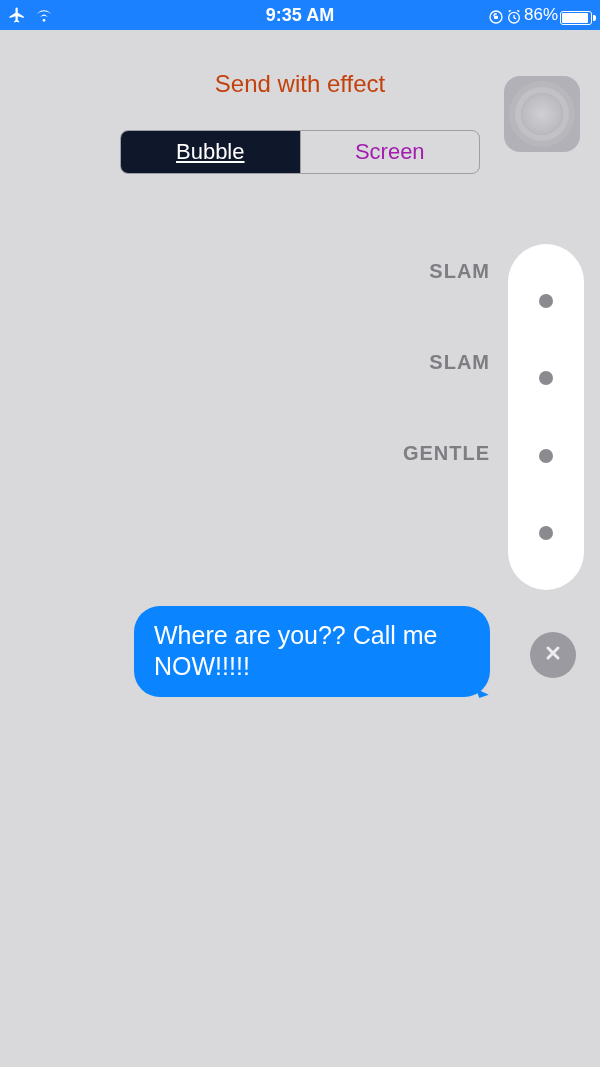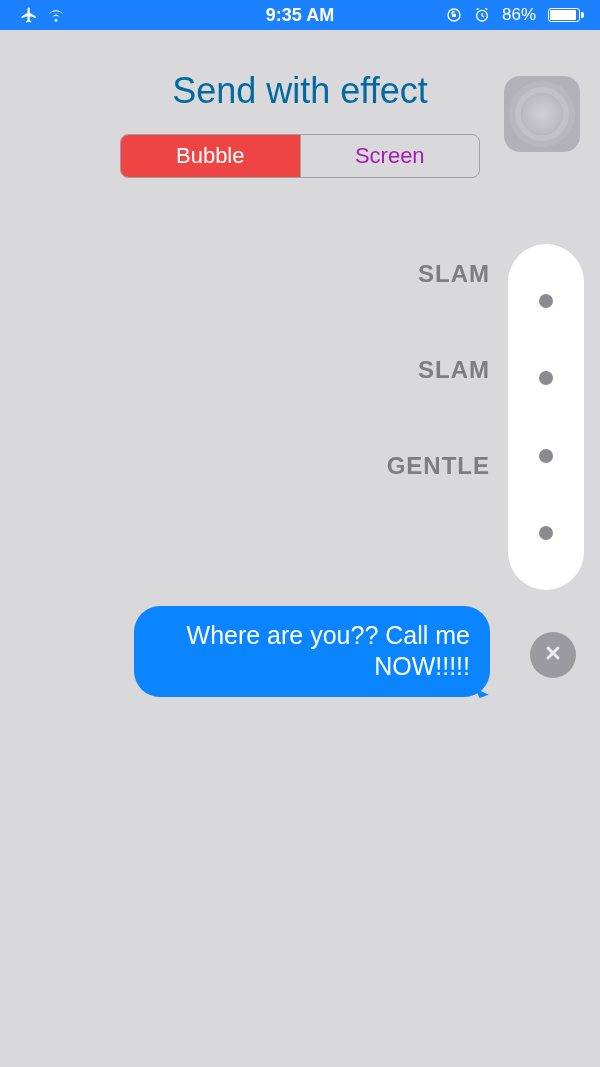--- a/index.html
+++ b/index.html
@@ -8,68 +8,69 @@
 
   
   .status-bar {
     background: #1b81ff;
     height: 30px;
     color: #fff;
     display: flex;
     align-items: center;
     font-size: 18px;
     font-weight: 500;
-    padding: 0 20px;
+    padding: 0 8px;
     position: relative;
   }
   .sb-left { display: flex; align-items: center; gap: 8px; }
   .sb-time { position: absolute; left: 50%; transform: translateX(-50%); font-weight: 600; }
-  .sb-right { margin-left: auto; display: flex; align-items: center; gap: 12px; font-size: 17px; }
+  .sb-right { margin-left: auto; display: flex; align-items: flex-end; gap: 2px; font-size: 17px; }
   .battery {
     width: 32px; height: 14px; border: 1.5px solid #fff; border-radius: 3px;
     position: relative; display: inline-block;
   }
   .battery::after {
     content: ""; position: absolute; right: -5px; top: 3px; width: 3px; height: 6px;
     background: #fff; border-radius: 0 2px 2px 0;
   }
   .battery-fill { position: absolute; left: 1px; top: 1px; bottom: 1px; width: 86%; background: #fff; border-radius: 1px; }
 
   
   .header {
     padding: 40px 20px 20px 20px;
     display: flex;
     align-items: flex-start;
     gap: 18px;
   }
   .header-center { flex: 1; text-align: center; }
   .title {
-    color: #0369a1;
-    font-size: 36px;
+    color: #c2410c;
+    font-size: 24px;
     font-weight: 400;
-    margin-bottom: 22px;
+    margin-bottom: 32px;
   }
   .seg {
     display: inline-flex;
     border: 1px solid #9e9ea4;
     border-radius: 8px;
     overflow: hidden;
     width: 360px;
     height: 44px;
   }
   .seg-item {
     flex: 1;
     display: flex; align-items: center; justify-content: center;
     font-size: 22px;
     color: #a21caf;
     cursor: pointer;
   }
   .seg-item.active {
-    background: #ef4444;
+    background: #0f172a;
     color: #fff;
+    text-decoration: underline;
   }
   .seg-item + .seg-item { border-left: 1px solid #9e9ea4; }
 
   .assistive {
     width: 76px; height: 76px;
     background: #b1b1b7;
     border-radius: 16px;
     display: flex; align-items: center; justify-content: center;
     margin-top: 6px;
     cursor: pointer;
@@ -106,21 +107,21 @@
     position: absolute;
     right: 110px;
     top: 260px;
     display: flex;
     flex-direction: column;
     gap: 68px;
     align-items: flex-end;
   }
   .effect-label {
     color: #7d7d82;
-    font-size: 24px;
+    font-size: 20px;
     font-weight: 700;
     letter-spacing: 1px;
     text-align: center;
   }
 
   
   .bubble-row {
     position: absolute;
     top: 606px;
     left: 0;
@@ -133,21 +134,20 @@
   .bubble {
     background: #0a84ff;
     color: #fff;
     font-size: 25px;
     line-height: 1.25;
     padding: 14px 20px;
     border-radius: 26px;
     max-width: 356px;
     font-weight: 400;
     position: relative;
-    text-align: right;
   }
   .bubble::after {
     content: "";
     position: absolute;
     right: -7px;
     bottom: 2px;
     width: 0; height: 0;
     border: 10px solid transparent;
     border-left-color: #0a84ff;
     border-bottom: 0;

